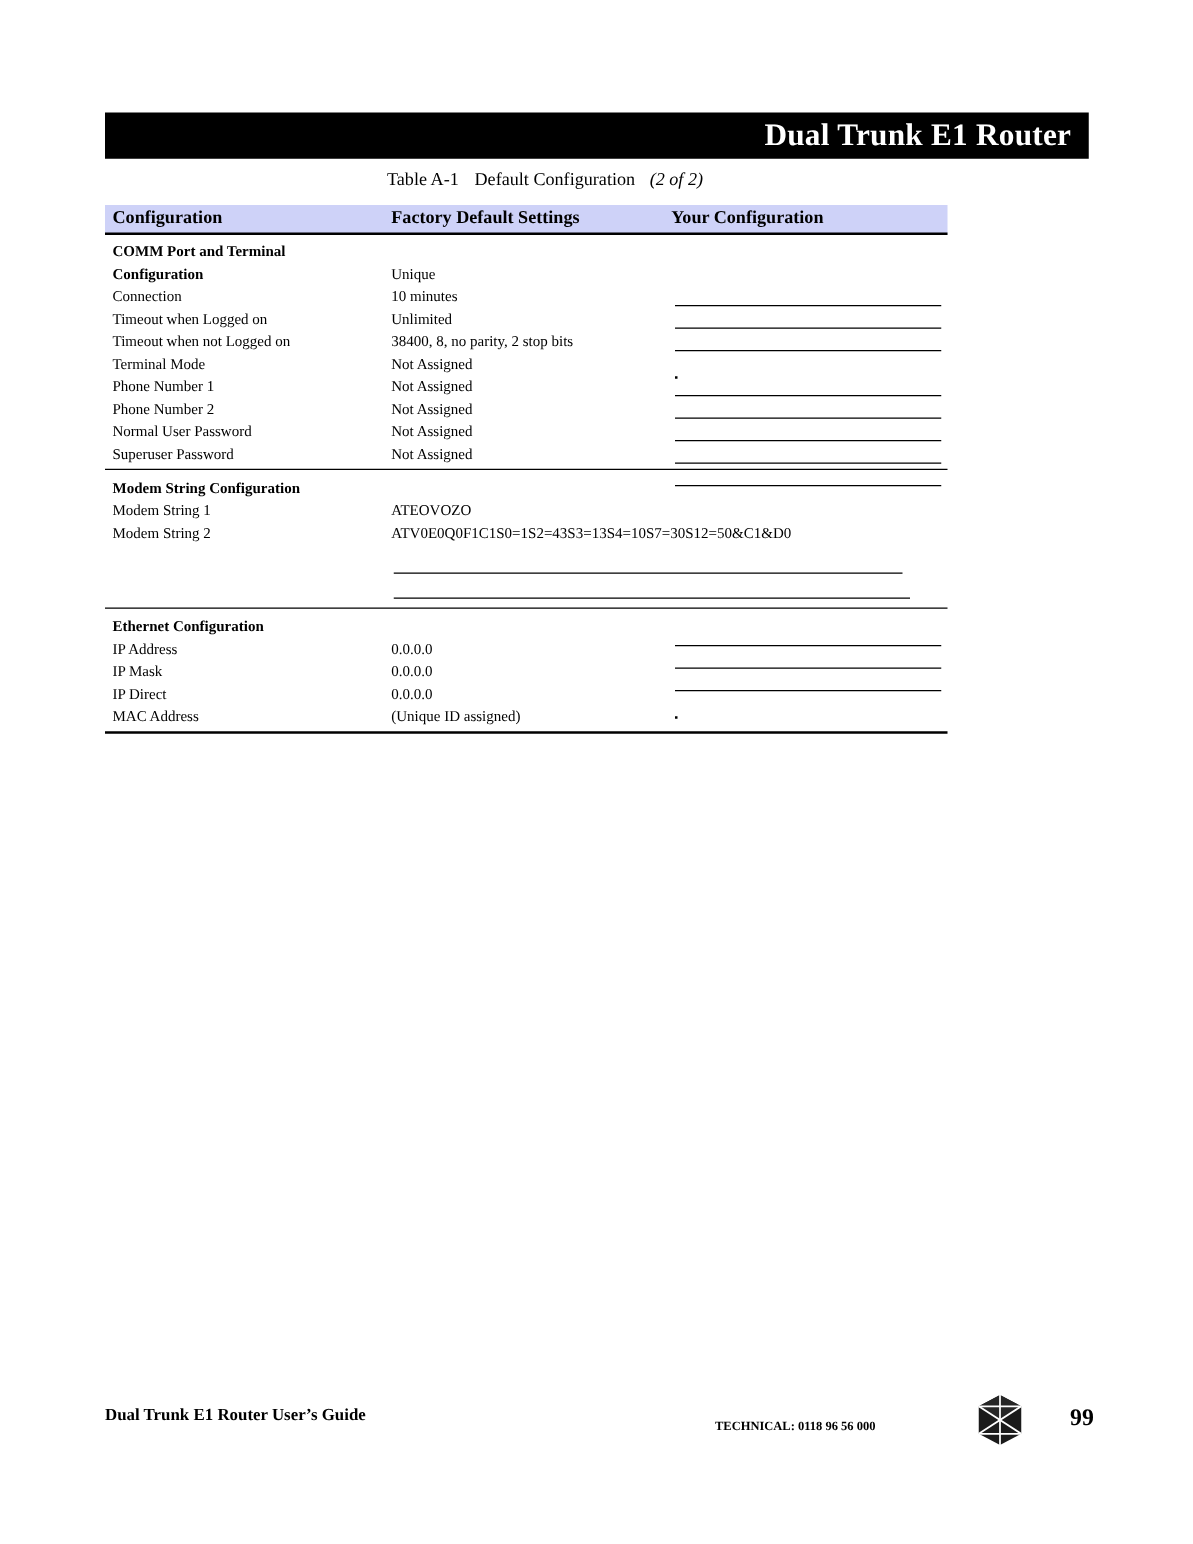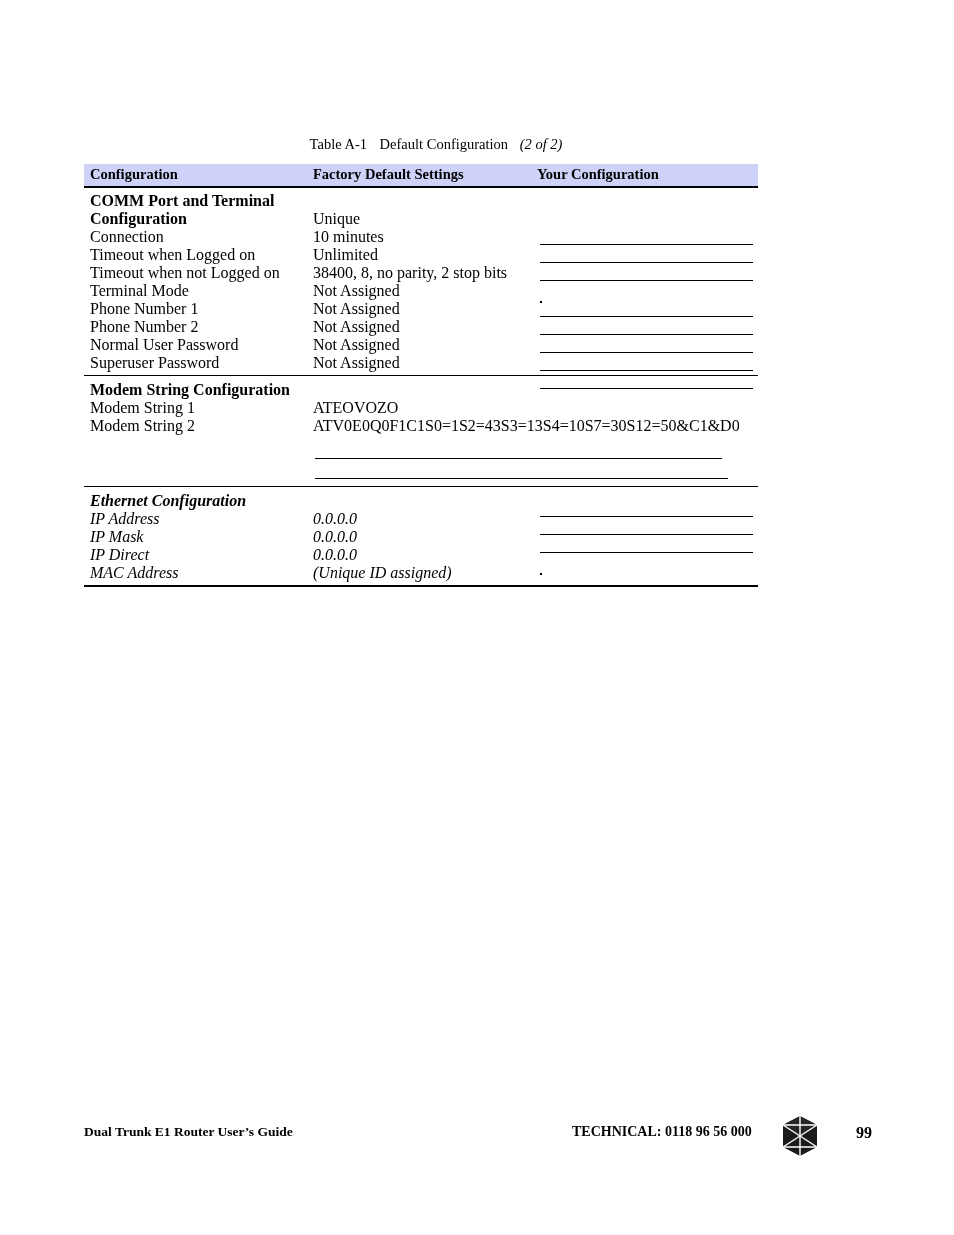--- a/index.html
+++ b/index.html
@@ -85,32 +85,31 @@
   .th-col3 { left: 453px; }
 
   .section {
     position: relative;
   }
   .section-divider {
     border-bottom: 1.6px solid #000000;
   }
   .table-bottom {
     border-bottom: 2.2px solid #000000;
-    font-style: italic;
   }
 
   .row {
     position: relative;
     height: 18px;
   }
   .cell-label,
   .cell-value {
     position: absolute;
     top: 0;
-    font-size: 16px;
+    font-size: 12px;
     white-space: nowrap;
     line-height: 18px;
   }
   .cell-label { left: 6px; }
   .cell-value { left: 229px; }
   .bold { font-weight: bold; }
 
   
   .writeline {
     position: absolute;
@@ -140,45 +139,48 @@
     position: absolute;
     left: 84px;
     top: 4px;
     font-size: 13.5px;
     font-weight: bold;
     white-space: nowrap;
   }
   .footer-tech {
     position: absolute;
     left: 572px;
-    top: 4px;
-    font-size: 14px;
+    top: 16px;
+    font-size: 10px;
     font-weight: bold;
     white-space: nowrap;
   }
   .footer-logo {
     position: absolute;
     left: 770px;
     top: -6px;
     width: 60px;
     height: 44px;
   }
   .footer-page {
     position: absolute;
     left: 856px;
     top: 4px;
-    font-size: 16px;
+    font-size: 19px;
     font-weight: bold;
   }
 </style>
 </head>
 <body>
 
 <div class="page">
 
+  <div class="header-bar">
+    <div class="header-title">Dual Trunk E1 Router</div>
+  </div>
 
   <div class="table-caption">
     <span class="cap-num">Table A-1</span>
     <span class="cap-title">Default Configuration</span>
     <span class="cap-part">(2 of 2)</span>
   </div>
 
   <div class="cfg-table">
 
     <div class="thead-row">

